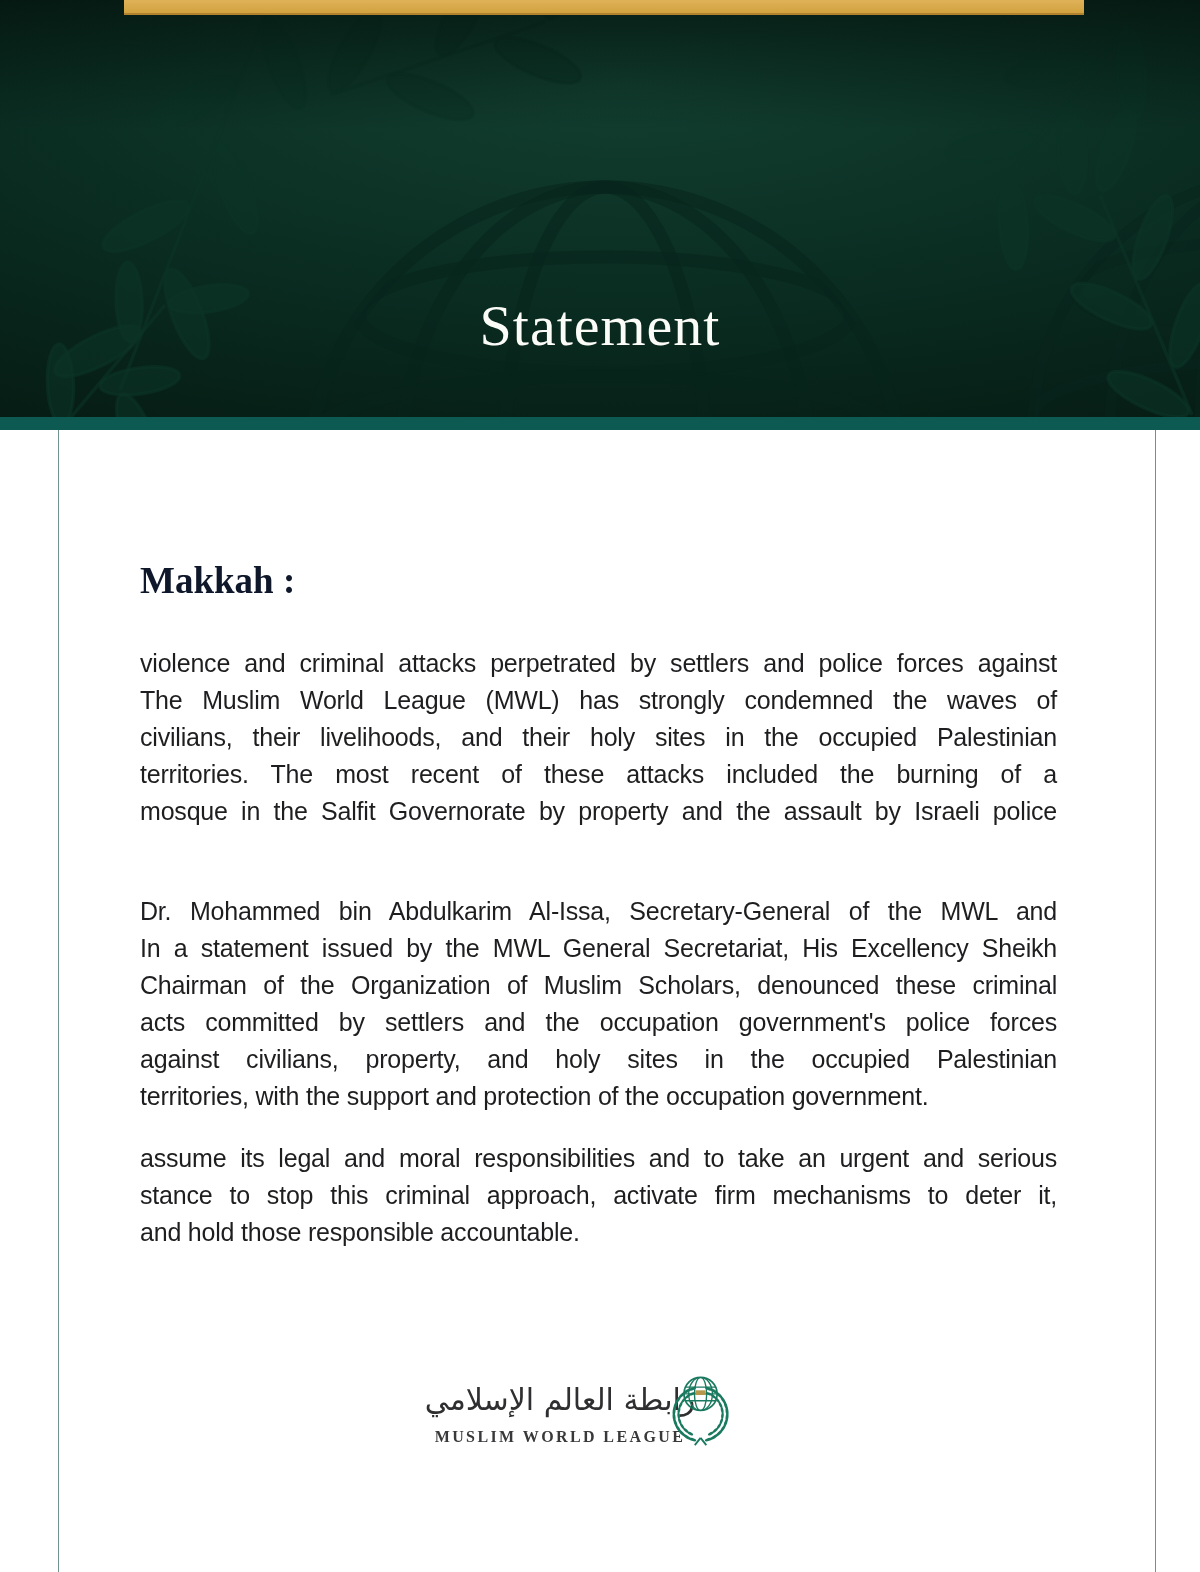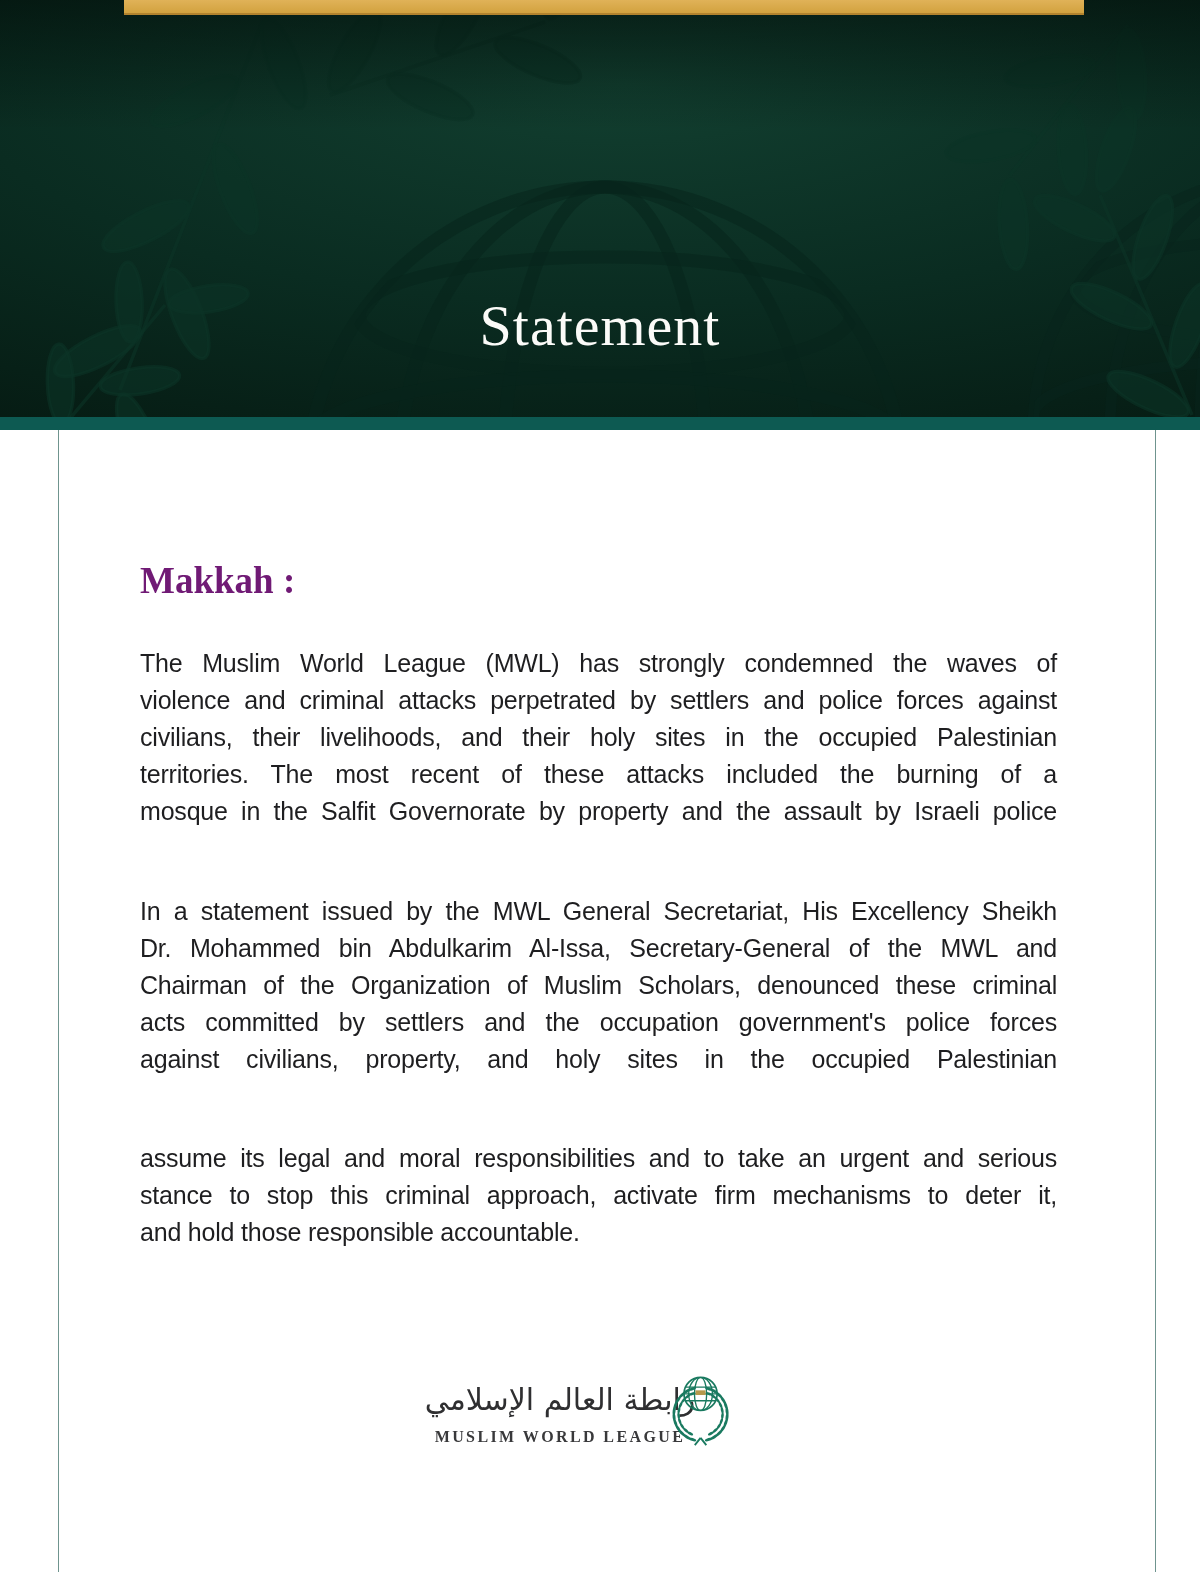--- a/index.html
+++ b/index.html
@@ -20,21 +20,21 @@
   .band{position:absolute;left:0;top:417px;width:1200px;height:13px;background:#0d5a52;}
 
   
   .rule{position:absolute;top:430px;bottom:0;width:1px;background:#6f948e;}
   .rule.left{left:58px;}
   .rule.right{left:1155px;}
 
   
   .heading{position:absolute;left:140px;top:559px;
            font-family:"Liberation Serif","DejaVu Serif",serif;font-weight:700;
-           font-size:37px;color:#701a75;}
+           font-size:37px;color:#0f172a;}
   .para{position:absolute;left:140px;width:917px;font-size:25px;line-height:37px;
         color:#1e1e20;letter-spacing:-0.2px;font-weight:400;}
   .para .ln{text-align:justify;text-align-last:justify;white-space:normal;}
   .para .ln.last{text-align-last:left;}
   #p1{top:645px;}
   #p2{top:893px;}
   #p3{top:1140px;}
 
   
   .arabic{position:absolute;left:560px;top:1374px;transform:translateX(-50%);
@@ -128,33 +128,34 @@
     <div class="title">Statement</div>
   </div>
 
   <div class="band"></div>
   <div class="rule left"></div>
   <div class="rule right"></div>
 
   <div class="heading">Makkah :</div>
 
   <div class="para" id="p1">
+    <div class="ln">violence and criminal attacks perpetrated by settlers and police forces against</div>
     <div class="ln">The Muslim World League (MWL) has strongly condemned the waves of</div>
-    <div class="ln">violence and criminal attacks perpetrated by settlers and police forces against</div>
     <div class="ln">civilians, their livelihoods, and their holy sites in the occupied Palestinian</div>
     <div class="ln">territories. The most recent of these attacks included the burning of a</div>
     <div class="ln">mosque in the Salfit Governorate by property and the assault by Israeli police</div>
   </div>
 
   <div class="para" id="p2">
+    <div class="ln">Dr. Mohammed bin Abdulkarim Al-Issa, Secretary-General of the MWL and</div>
     <div class="ln">In a statement issued by the MWL General Secretariat, His Excellency Sheikh</div>
-    <div class="ln">Dr. Mohammed bin Abdulkarim Al-Issa, Secretary-General of the MWL and</div>
     <div class="ln">Chairman of the Organization of Muslim Scholars, denounced these criminal</div>
     <div class="ln">acts committed by settlers and the occupation government's police forces</div>
     <div class="ln">against civilians, property, and holy sites in the occupied Palestinian</div>
+    <div class="ln last">territories, with the support and protection of the occupation government.</div>
   </div>
 
   <div class="para" id="p3">
     <div class="ln">assume its legal and moral responsibilities and to take an urgent and serious</div>
     <div class="ln">stance to stop this criminal approach, activate firm mechanisms to deter it,</div>
     <div class="ln last">and hold those responsible accountable.</div>
   </div>
 
   <div class="arabic">رابطة العالم الإسلامي</div>
   <div class="orgname">MUSLIM WORLD LEAGUE</div>

